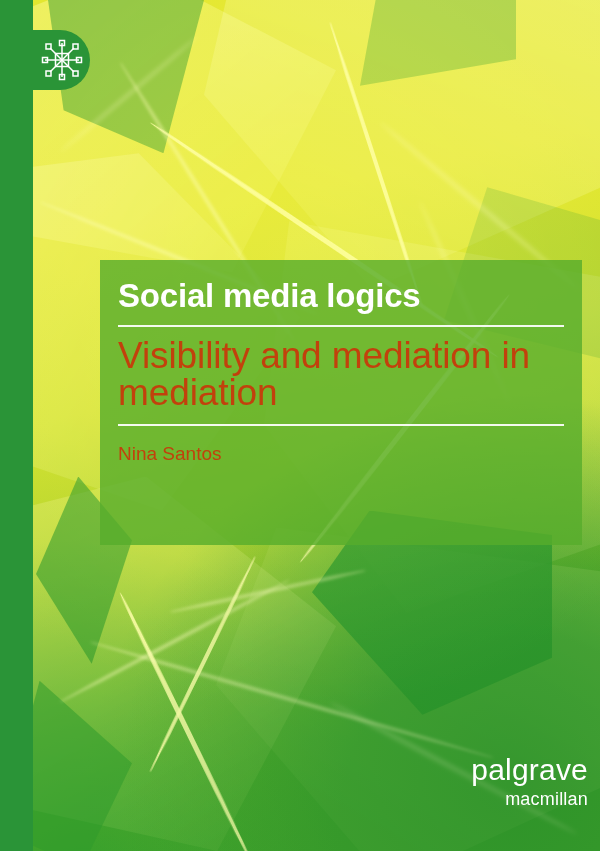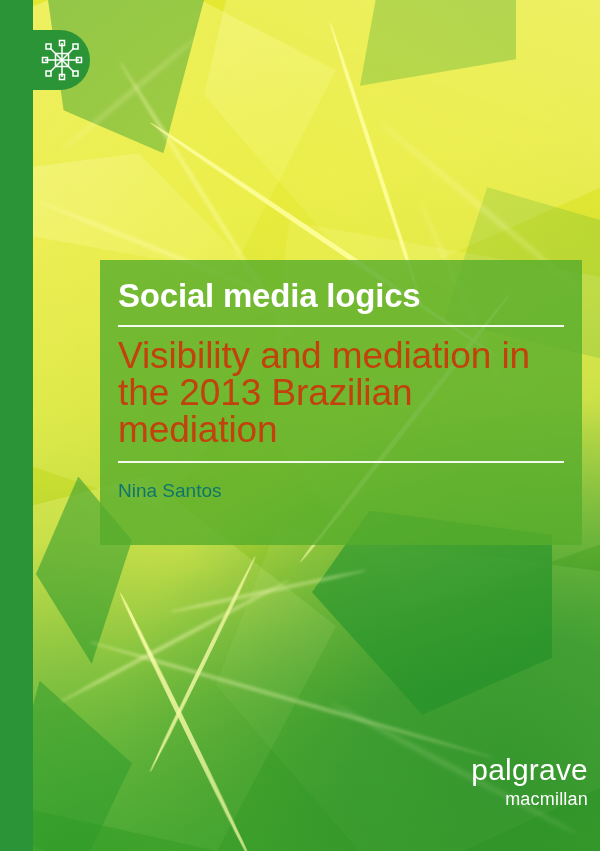--- a/index.html
+++ b/index.html
@@ -131,21 +131,21 @@
     font-weight:normal;
     letter-spacing:-.1px;
     margin:10px 0 0 0;
   }
   .subtitle span{display:block;}
   .rule2{
     height:2px;background:rgba(255,255,255,.92);
     margin:13px 0 0 0;width:446px;
   }
   .author{
-    color:#0f766e;
+    color:#c2410c;
     font-size:19px;line-height:24px;
     font-weight:normal;
     margin:16px 0 0 0;
   }
 
   
   .publisher{
     position:absolute;right:12px;bottom:40px;
     text-align:right;color:#ffffff;
   }
@@ -229,21 +229,20 @@
 
   <div class="panel">
     <div class="panel-inner">
 
       <h1 class="title">Social media logics</h1>
 
       <div class="rule"></div>
 
       <h2 class="subtitle">
         <span>Visibility and mediation in</span>
-        <span>the 2013 Brazilian</span>
         <span>mediation</span>
       </h2>
 
       <div class="rule2"></div>
 
       <div class="author">Nina Santos</div>
     </div>
   </div>
 
   <div class="publisher">

